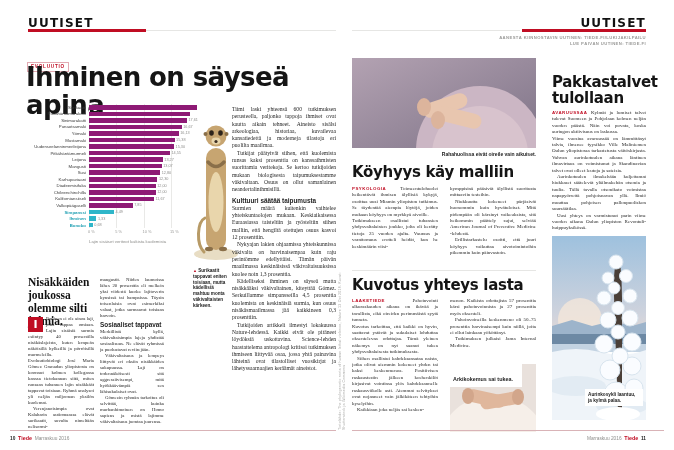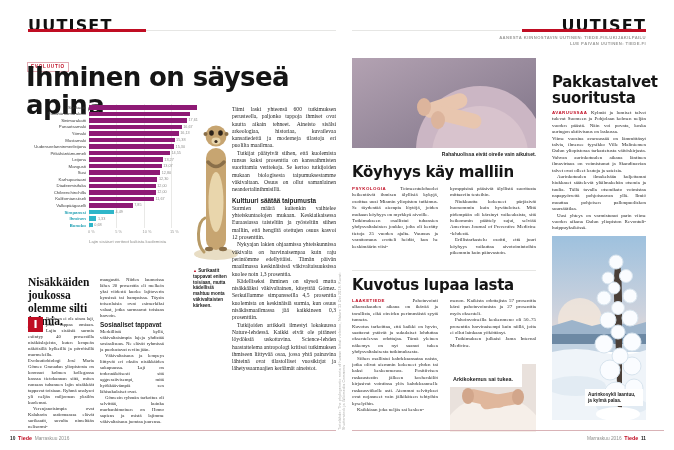--- a/index.html
+++ b/index.html
@@ -1,21 +1,21 @@
 <!DOCTYPE html>
 <html><head>
 <meta charset="utf-8">
 <style>
   html,body{margin:0;padding:0;background:#f3f3f1;}
   #stage{position:relative;width:674px;height:450px;background:#ffffff;overflow:hidden;
          font-family:"Liberation Sans",sans-serif;color:#1c1c1c;}
   .abs{position:absolute;}
 
   
-  .secname{font-family:"DejaVu Sans",sans-serif;font-weight:bold;font-size:16px;letter-spacing:1.2px;color:#111;}
+  .secname{font-family:"DejaVu Sans",sans-serif;font-weight:bold;font-size:12px;letter-spacing:1.2px;color:#111;}
   .redbar{background:#c00d23;height:3px;}
   .grayrule{background:#e6e6e4;height:1px;}
   .promos{font-size:4.2px;line-height:5.6px;color:#9a9a98;font-weight:bold;letter-spacing:.4px;text-align:right;}
 
   
   .kicker{display:inline-block;border:1px solid #e2aab2;color:#c00d23;font-size:4.6px;font-weight:bold;
           letter-spacing:.8px;padding:1.5px 3px;background:#fff;}
   h1.headline{margin:0;font-family:"DejaVu Sans",sans-serif;font-weight:800;font-size:26px;line-height:28px;
           letter-spacing:-.6px;color:#151515;}
   h2.deck{margin:0;font-family:"Liberation Serif",serif;font-weight:bold;font-size:11.5px;line-height:13px;color:#111;}
@@ -325,21 +325,21 @@
       </div>
   </div>
   <div class="abs artcol" style="left:450px;top:186px;width:86px;height:80px;">
       <div class="p">kymppisinä pääsivät älyllistä suoritusta mittaaviin testeihin.</div>
       <div class="p">Niukkuutta kokeneet pärjäsivät huonommin kuin hyvätuloiset. Mitä pidempään oli kärsinyt vaikeuksista, sitä heikommin päättely sujui, selviää American Journal of Preventive Medicine -lehdestä.</div>
       <div class="p">Erillistarkastelu osoitti, että juuri köyhyys vaikuttaa aivotoimintoihin pikemmin kuin päinvastoin.</div>
     </div>
 
   <div class="abs grayrule" style="left:352px;top:270px;width:184px;"></div>
 
-  <h3 class="abs arthead" style="left:352px;top:277px;width:184px;">Kuvotus lupaa lasta</h3>
+  <h3 class="abs arthead" style="left:352px;top:277px;width:184px;">Kuvotus yhteys lasta</h3>
   <div class="abs artcol" style="left:352px;top:298px;width:86px;height:144px;">
     <div class="p">
       <span class="tag">LÄÄKETIEDE</span>
       <span>Pahoinvointi alkuraskauden aikana on ikävää ja tavallista, eikä oireiden perimmäistä syytä tunneta.</span>
     </div>
     <div>
         <div class="p">Kuvotus tarkoittaa, että kaikki on hyvin, saattavat ystävät ja sukulaiset lohduttaa oksentelevaa odottajaa. Tämä yleinen näkemys on nyt saanut tukea yhdysvaltalaisesta tutkimuksesta.</div>
         <div class="p">Siihen osallistui kahdeksansataa naista, jotka olivat aiemmin kokeneet yhden tai kaksi keskenmenoa. Positiivisen raskaustestin jälkeen koehenkilöt kirjasivat vointinsa ylös kahdeksannelle raskausviikolle asti. Aiemmat selvitykset ovat nojanneet vain jälkikäteen tehtyihin kyselyihin.</div>
         <div class="p">Kaikkiaan joka neljäs sai kesken-</div>
       </div>
@@ -361,21 +361,21 @@
       <g fill="#d2a68b">
         <ellipse cx="18" cy="32" rx="6" ry="8"></ellipse>
         <ellipse cx="68" cy="33" rx="6" ry="8"></ellipse>
       </g>
     </svg>
     <div class="insetcapband">
       <span class="insetcap">Arkikokemus sai tukea.</span>
     </div>
   </div>
 
-  <h3 class="abs arthead" style="left:552px;top:74px;width:94px;">Pakkastalvet suoritusta</h3>
+  <h3 class="abs arthead" style="left:552px;top:74px;width:94px;">Pakkastalvet tulollaan</h3>
   <div class="abs artcol" style="left:552px;top:110px;width:94px;height:122px;">
     <div class="p">
       <span class="tag">AVARUUSSÄÄ</span>
       <span>Kylmät ja lumiset talvet tulevat Suomeen ja Pohjolaan kolmen neljän vuoden päästä. Näin voi povata, koska auringon aktiivisuus on laskussa.</span>
     </div>
     <div>
         <div class="p">Viime vuosina avaruussää on lämmittänyt talvia, ilmenee fyysikko Ville Maliniemen Oulun yliopistossa tarkastetusta väitöskirjasta. Vahvan aurinkotuulen aikana läntinen ilmavirtaus on voimistunut ja Skandinavian talvet ovat olleet leutoja ja sateisia.</div>
         <div class="p">Aurinkotuulen ilmakehään kuljettamat hiukkaset säätelevät yläilmakehän otsonia ja tuulia. Tällä tavalla otsonikato voimistaa napapyörrettä pohjoisnavan yllä. Ilmiö muuttaa pohjoisen pallonpuoliskon suursäätilaa.</div>
         <div class="p">Uusi yhteys on varmistunut parin viime vuoden aikana Oulun yliopiston Revontuli-huippuyksikössä.</div>
       </div>

